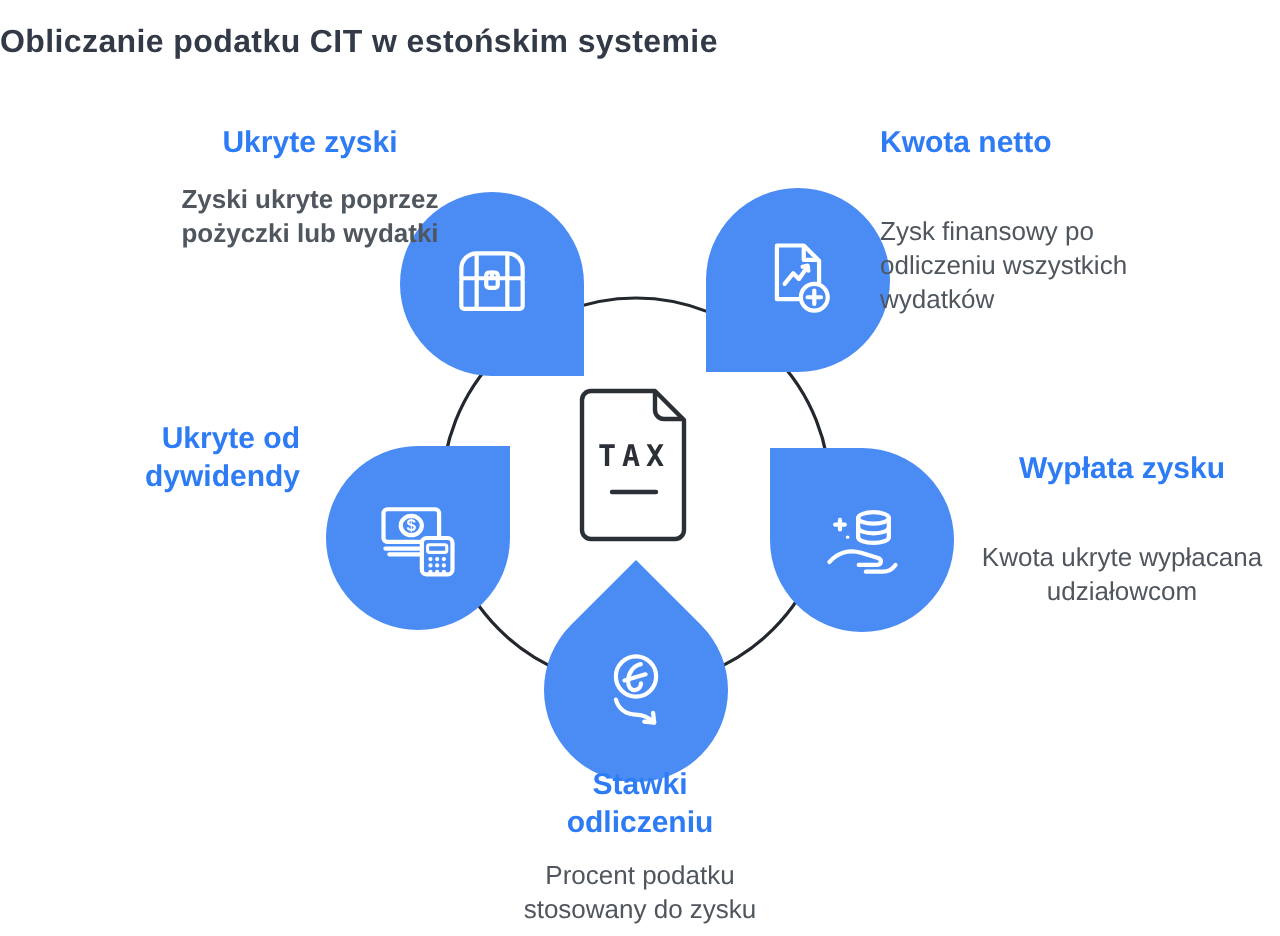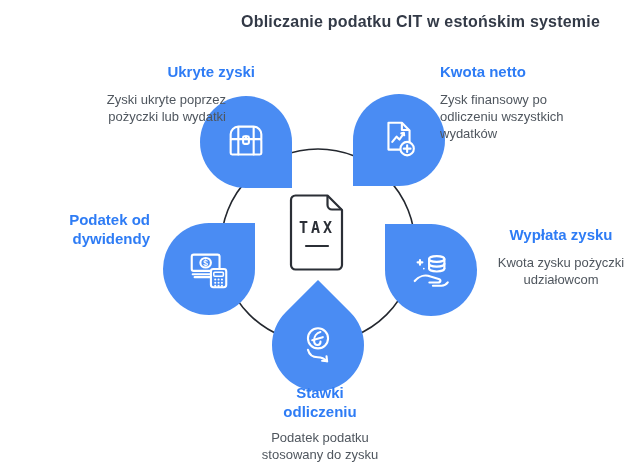--- a/index.html
+++ b/index.html
@@ -11,21 +11,21 @@
     --bg:#ffffff;
   }
   *{margin:0;padding:0;box-sizing:border-box;}
   html,body{background:#fff;}
   body{font-family:"Liberation Sans",sans-serif;}
   .canvas{
     position:relative;width:640px;height:468px;background:var(--bg);
     overflow:hidden;
   }
   .title{
-    position:absolute;top:13px;left:0;width:600px;text-align:right;
+    position:absolute;top:13px;left:0;width:600px;text-align:left;
     font-size:16px;font-weight:bold;color:var(--title);letter-spacing:.2px;
     z-index:5;
   }
   svg.ring{position:absolute;left:0;top:0;z-index:1;}
 
   .node{
     position:absolute;width:92px;height:92px;background:var(--node-fill);
     display:flex;align-items:center;justify-content:center;z-index:2;
   }
   .node-tl{left:200px;top:96px;border-radius:50% 50% 0 50%;}
@@ -36,24 +36,24 @@
   .node-b .icon{transform:rotate(-45deg);}
   .icon{display:block;}
 
   .center-card{position:absolute;left:287px;top:194px;z-index:3;font-weight:bold;}
 
   .label-block{position:absolute;z-index:4;}
   .label-block .heading{
     font-size:15px;font-weight:bold;color:var(--heading);line-height:19px;
   }
   .label-block .desc{
-    font-size:13px;color:var(--body);line-height:17px;margin-top:10px;
+    font-size:13px;color:var(--body);line-height:17px;margin-top:26px;
   }
-  .block-tl{left:55px;top:62px;width:200px;text-align:right;}
-  .block-tl .desc{max-width:142px;margin:10px auto 0;}
+  .block-tl{left:55px;top:62px;width:200px;text-align:center;}
+  .block-tl .desc{max-width:142px;margin:10px auto 0;font-weight:bold;}
   .block-tr{left:440px;top:62px;width:180px;text-align:left;}
   .block-tr .desc{max-width:152px;}
   .block-l{left:8px;top:210px;width:142px;text-align:right;}
   .block-l .heading{margin-left:auto;max-width:110px;}
   .block-l .desc{max-width:142px;}
   .block-r{left:486px;top:225px;width:150px;text-align:center;}
   .block-b{left:230px;top:383px;width:180px;text-align:center;}
   .block-b .heading{max-width:110px;margin:0 auto;}
   .block-b .desc{max-width:150px;margin:8px auto 0;}
 </style>
@@ -147,26 +147,26 @@
     <div class="heading">Ukryte zyski</div>
     <div class="desc">Zyski ukryte poprzez pożyczki lub wydatki</div>
   </div>
 
   <div class="label-block block-tr">
     <div class="heading">Kwota netto</div>
     <div class="desc">Zysk finansowy po odliczeniu wszystkich wydatków</div>
   </div>
 
   <div class="label-block block-l">
-    <div class="heading">Podatek od dywidendy</div>
+    <div class="heading">Ukryte od dywidendy</div>
   </div>
 
   <div class="label-block block-r">
     <div class="heading">Wypłata zysku</div>
-    <div class="desc">Kwota zysku pożyczki udziałowcom</div>
+    <div class="desc">Kwota ukryte wypłacana udziałowcom</div>
   </div>
 
   <div class="label-block block-b">
     <div class="heading">Stawki odliczeniu</div>
-    <div class="desc">Podatek podatku stosowany do zysku</div>
+    <div class="desc">Procent podatku stosowany do zysku</div>
   </div>
 
 </div>
 
 </body></html>

